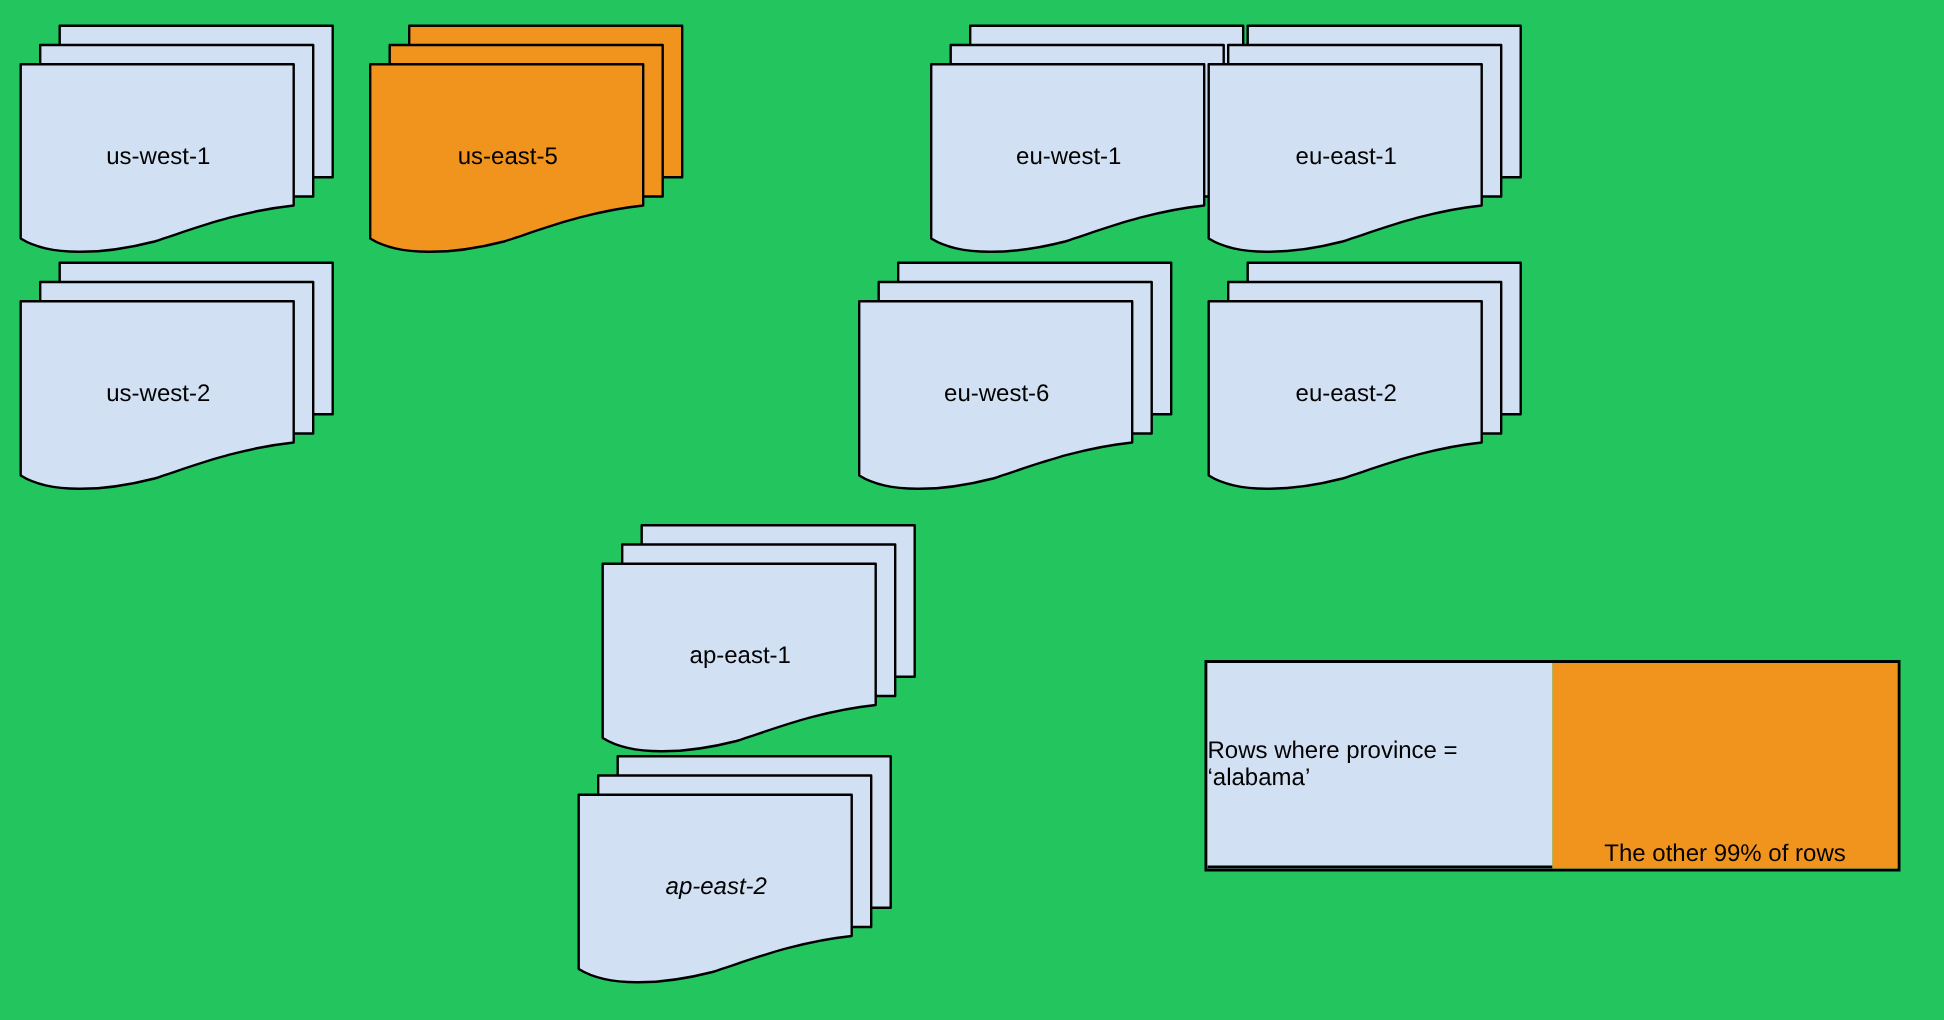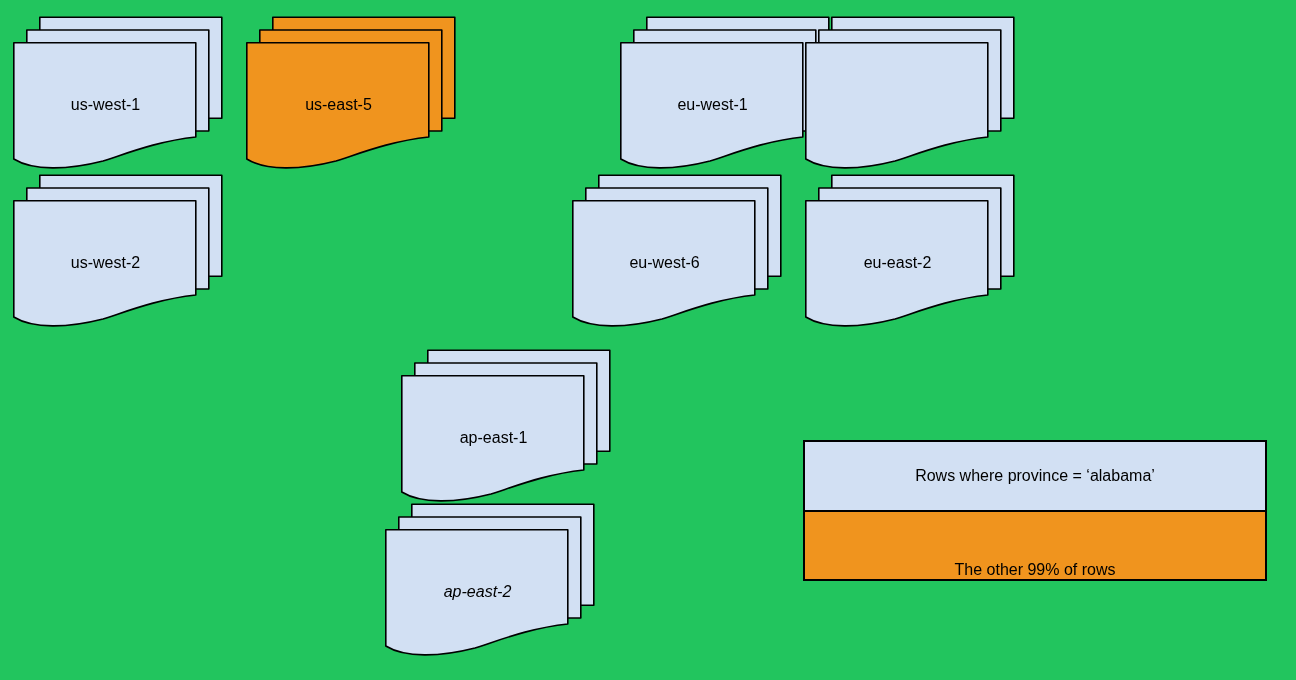--- a/index.html
+++ b/index.html
@@ -42,21 +42,21 @@
   }
   .legend {
     position: absolute;
     left: 803px;
     top: 440px;
     width: 464px;
     height: 141px;
     border: 2px solid var(--c-stroke);
     box-sizing: border-box;
     display: flex;
-    flex-direction: column;
+    flex-direction: row;
   }
   .legend-cell {
     flex: 1;
     display: flex;
     align-items: center;
     justify-content: center;
     font-size: 16px;
     color: #000000;
   }
   .legend-cell:first-child {
@@ -104,20 +104,21 @@
     <svg width="210" height="160" viewBox="0 0 210 160">
         <use href="#doc-stack"></use>
       </svg>
     <div class="stack-label">eu-west-1</div>
   </div>
 
   <div class="stack variant-blue" style="left:805px; top:13px;">
     <svg width="210" height="160" viewBox="0 0 210 160">
         <use href="#doc-stack"></use>
       </svg>
+    <div class="stack-label">eu-east-1</div>
   </div>
 
   <div class="stack variant-blue" style="left:13px; top:171px;">
     <svg width="210" height="160" viewBox="0 0 210 160">
         <use href="#doc-stack"></use>
       </svg>
     <div class="stack-label">us-west-2</div>
   </div>
 
 

